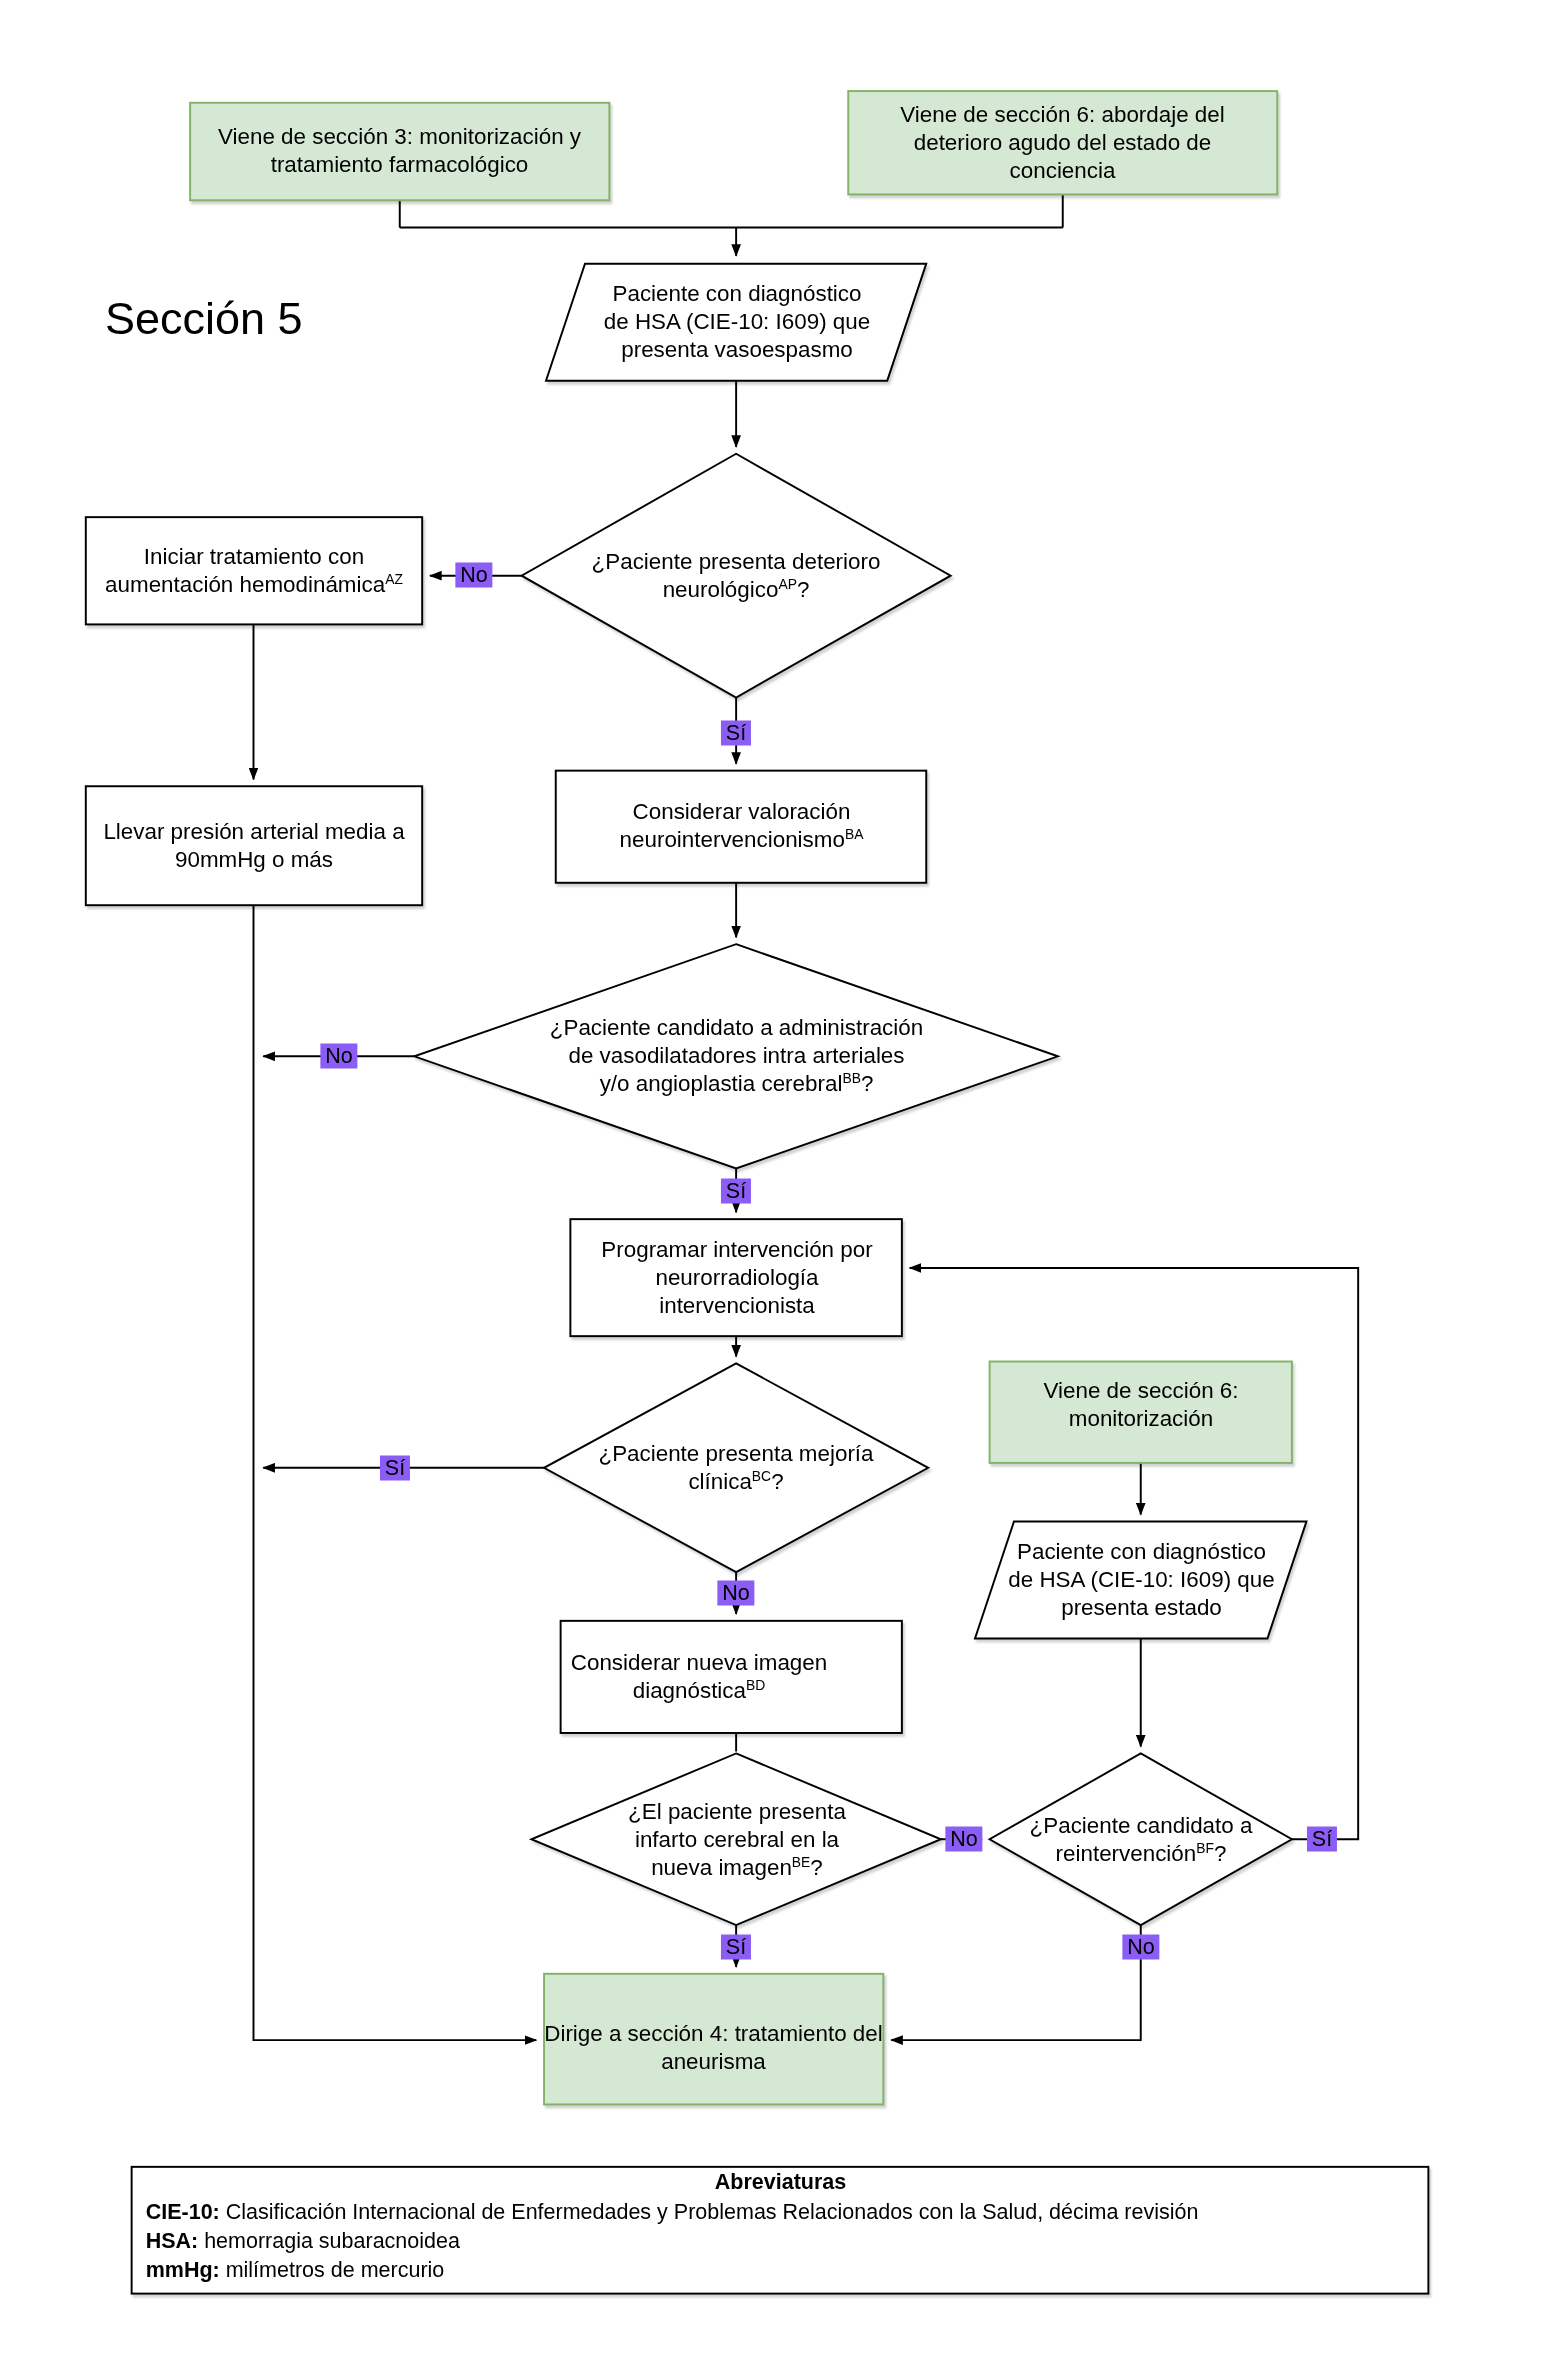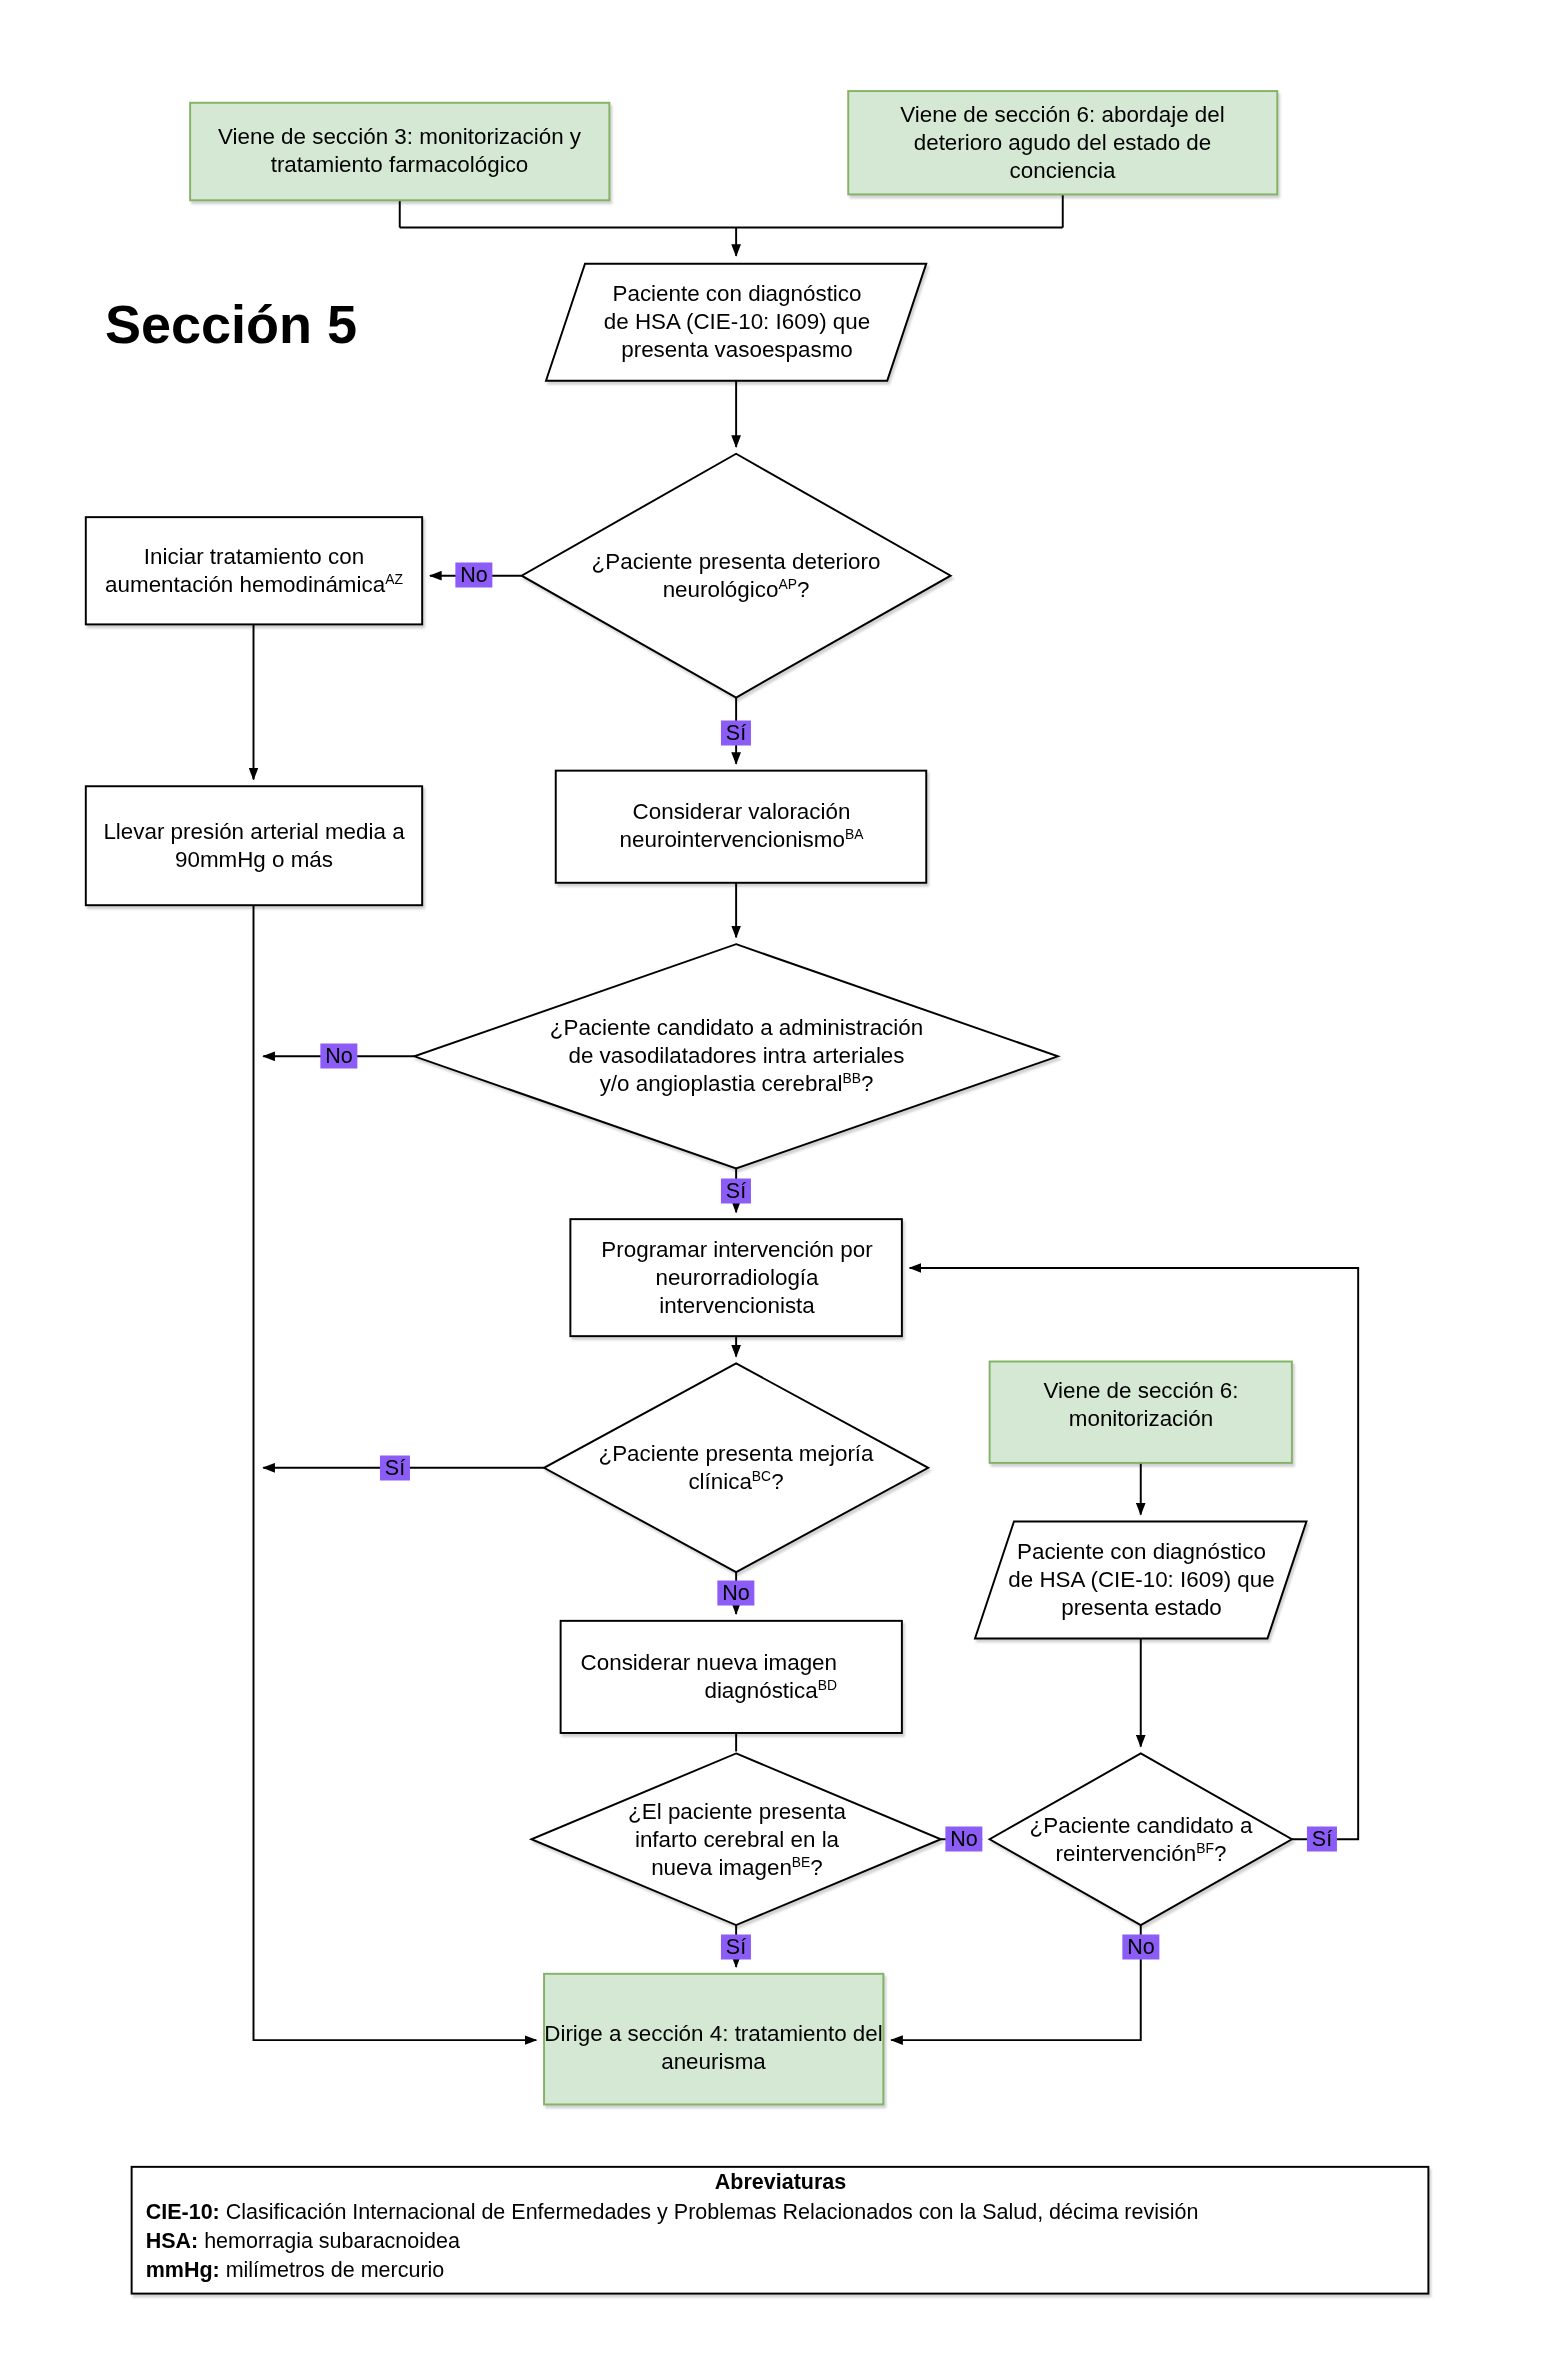--- a/index.html
+++ b/index.html
@@ -25,21 +25,21 @@
   .edge-label{
     position:absolute;
     transform:translate(-50%,-50%);
     background:#8b5cf6;
     padding:0 4.9px;
     font-size:21.5px;
     white-space:nowrap;
   }
   .page-title{
     position:absolute;left:105px;top:293px;
-    font-size:54px;font-weight:bold;
+    font-size:45px;font-weight:normal;
   }
   .abbrev{
     position:absolute;left:132px;top:2167px;width:1297px;height:127px;
     box-sizing:border-box;
     font-size:21.5px;line-height:29px;
   }
   .abbrev-title{text-align:center;font-weight:bold;line-height:31px;}
   .abbrev-item{padding-left:13.7px;}
   .abbrev-item .def{margin-left:5.9px;}
 </style>
@@ -155,21 +155,21 @@
   <div class="node-text" style="left:541px;top:1404px;width:390px;height:127px;">
       <div><span>¿Paciente presenta mejoría</span></div>
       <div><span>clínica</span><sup>BC</sup><span>?</span></div>
     </div>
 
   <div class="node-text" style="left:990px;top:1361px;width:302px;height:88px;">
       <div><span>Viene de sección 6:</span></div>
       <div><span>monitorización</span></div>
     </div>
 
-  <div class="node-text" style="left:561px;top:1621px;width:276px;height:112px;align-items:flex-end;">
+  <div class="node-text" style="left:561px;top:1621px;width:276px;height:112px;">
       <div><span>Considerar nueva imagen</span></div>
       <div><span>diagnóstica</span><sup>BD</sup></div>
     </div>
 
   <div class="node-text" style="left:995px;top:1521px;width:293px;height:117px;">
       <div><span>Paciente con diagnóstico</span></div>
       <div><span>de HSA (CIE-10: I609) que</span></div>
       <div><span>presenta estado</span></div>
     </div>
 

